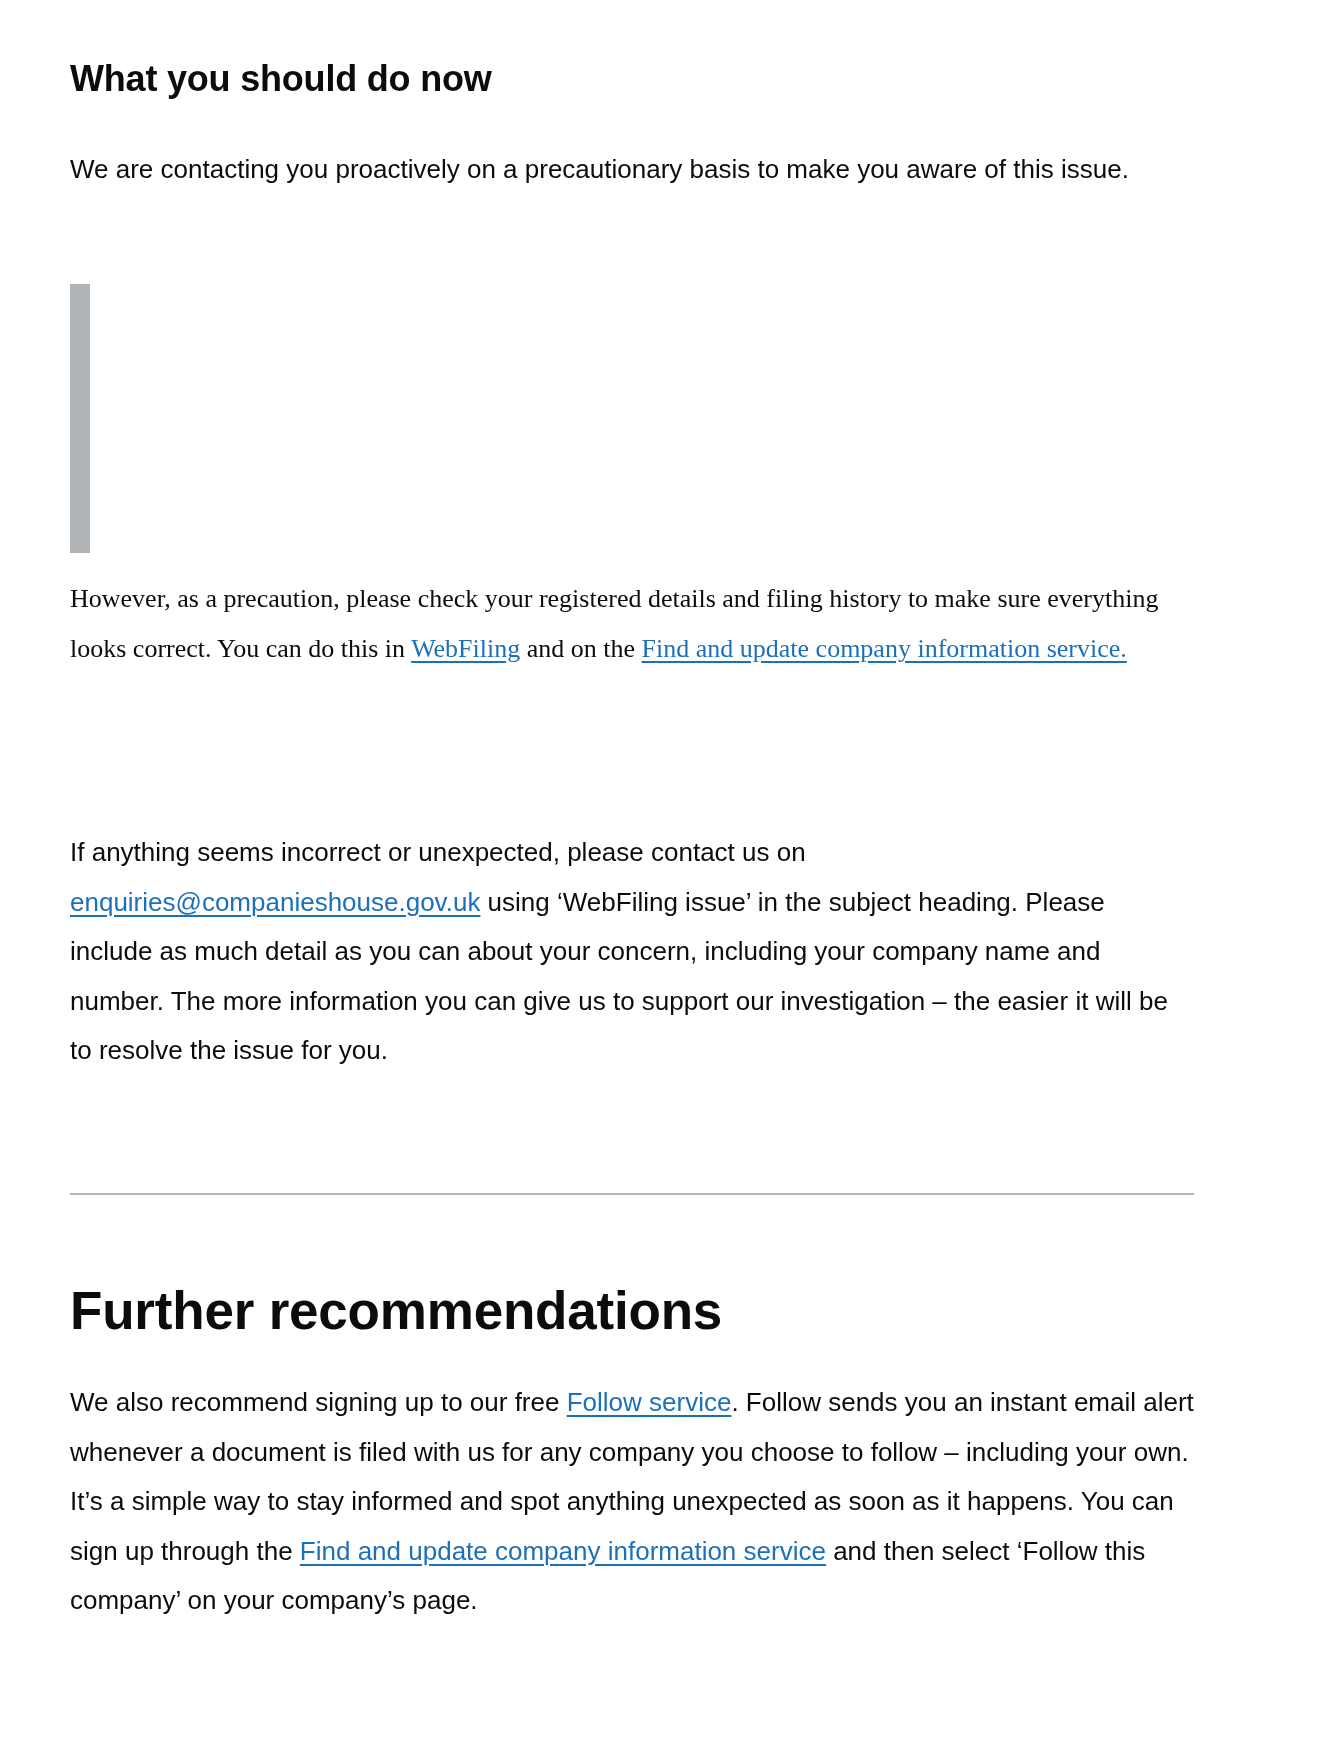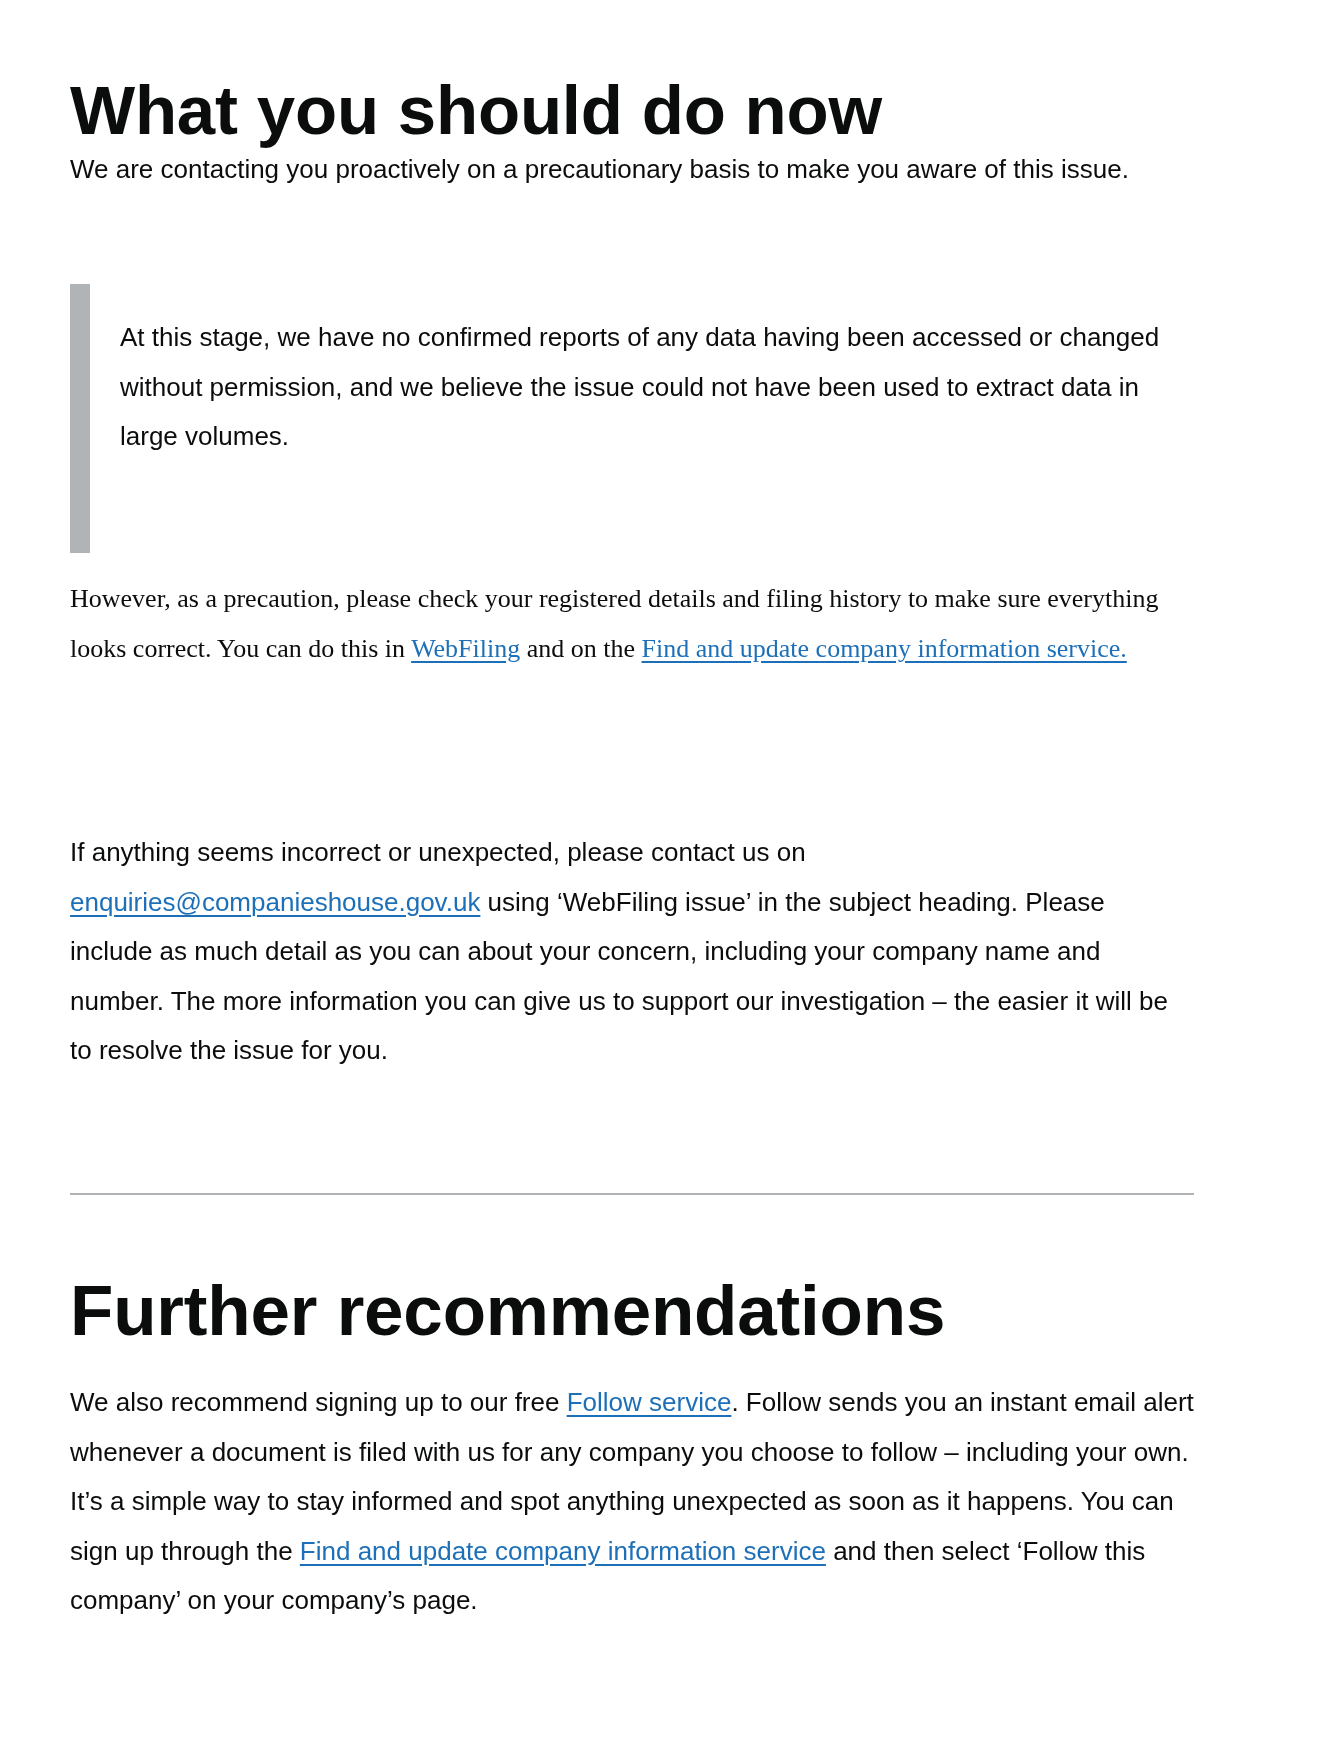--- a/index.html
+++ b/index.html
@@ -24,29 +24,28 @@
   h1, h2 {
     font-family: "Liberation Sans", sans-serif;
     font-weight: 700;
     margin: 0;
     color: #0b0c0c;
     letter-spacing: -0.2px;
   }
   .h1 {
     position: absolute;
     top: 44px;
-    font-size: 69px;
+    font-size: 36px;
     line-height: 70px;
     white-space: nowrap;
-    margin-top: 32px;
   }
   .h2 {
     position: absolute;
     top: 1276px;
-    font-size: 71px;
+    font-size: 53px;
     line-height: 70px;
     white-space: nowrap;
   }
   p {
     margin: 0;
     font-size: 26px;
     line-height: 49.5px;
   }
   .para {
     position: absolute;
@@ -94,21 +93,20 @@
 <body>
 
 <div class="content">
 
   <h1 class="h1">What you should do now</h1>
 
   <p class="para" style="top:145px;width:1130px;">We are contacting you proactively on a precautionary basis to make you aware of this issue.</p>
 
   <div class="inset">
     <div class="inset-bar"></div>
-    <p class="inset-text">At this stage, we have no confirmed reports of any data having been accessed or changed without permission, and we believe the issue could not have been used to extract data in large volumes.</p>
   </div>
 
   <p class="para" style="top:574px;width:1110px;font-family:Liberation Serif, serif;"><span>However, as a precaution, please check your registered details and filing history to make sure everything looks correct. You can do this in </span><a href="#">WebFiling</a><span> and on the </span><a href="#">Find and update company information service.</a></p>
 
   <p class="para" style="top:828px;width:1124px;"><span>If anything seems incorrect or unexpected, please contact us on </span><a href="#">enquiries@companieshouse.gov.uk</a><span> using ‘WebFiling issue’ in the subject heading. Please include as much detail as you can about your concern, including your company name and number. The more information you can give us to support our investigation – the easier it will be to resolve the issue for you.</span></p>
 
   <hr class="divider">
 
   <h2 class="h2">Further recommendations</h2>
 

